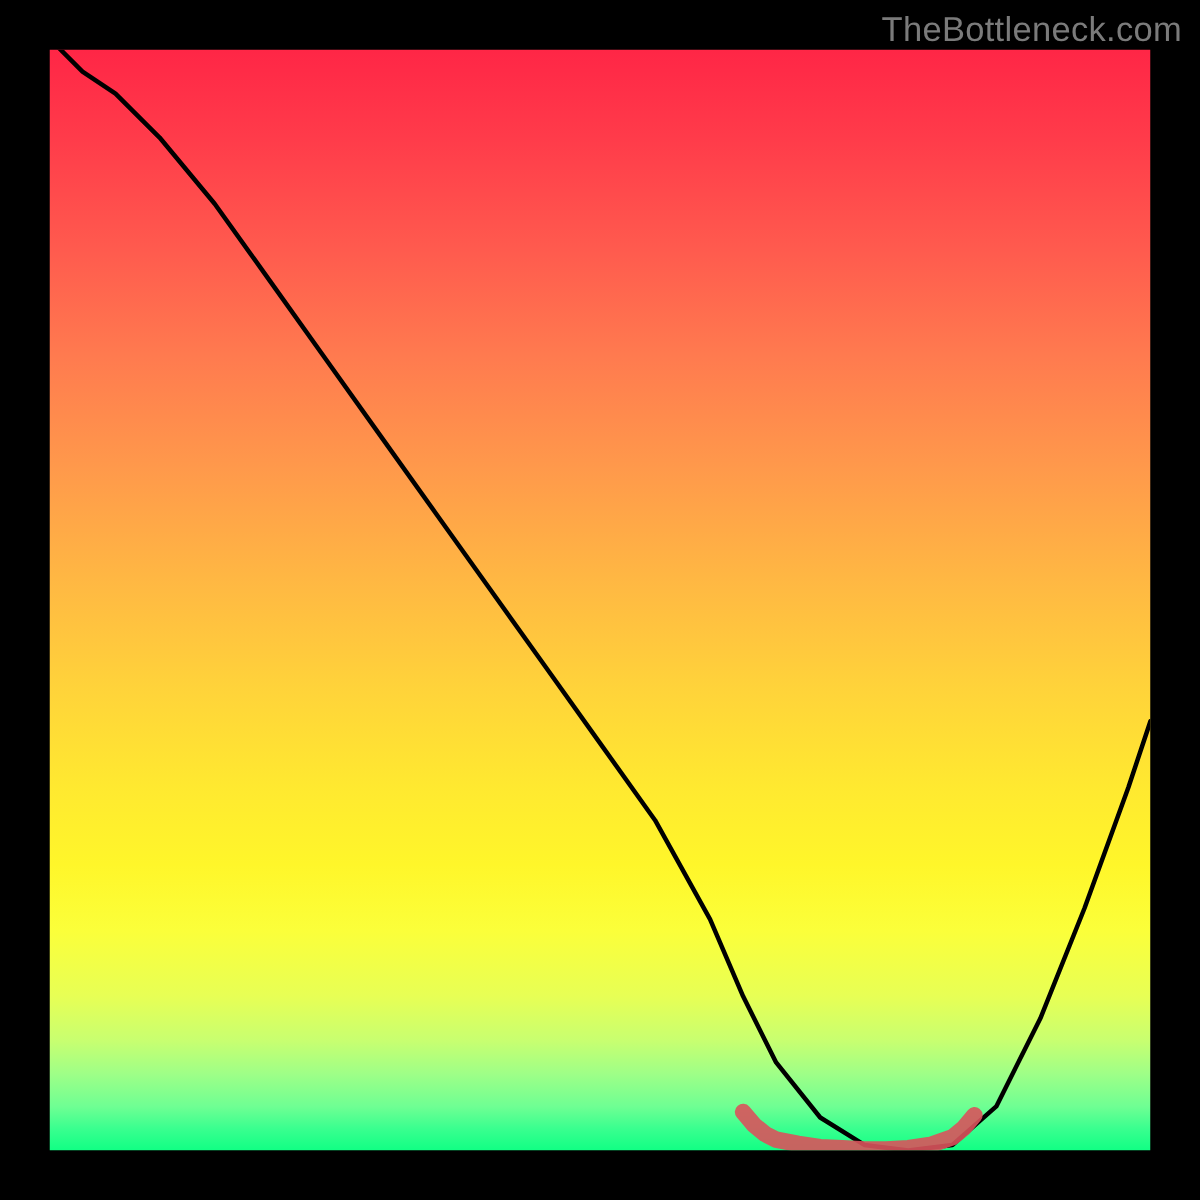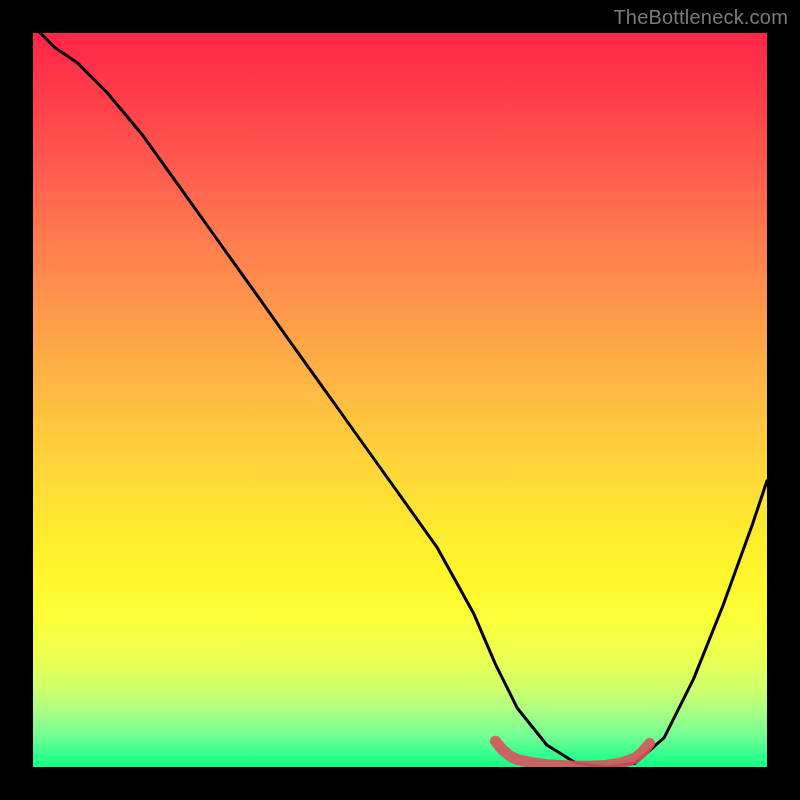--- a/index.html
+++ b/index.html
@@ -51,21 +51,21 @@
       #6fff93 96%,
       #3aff8f 98%,
       #11ff84 100%
     );
   }
   .watermark {
     position: absolute;
     top: 6px;
     right: 12px;
     color: #7b7b7b;
-    font-size: 20px;
+    font-size: 23px;
     font-weight: 500;
     letter-spacing: 0.2px;
   }
   svg.curve {
     position: absolute;
     left: 0;
     top: 0;
     width: 734px;
     height: 734px;
   }

